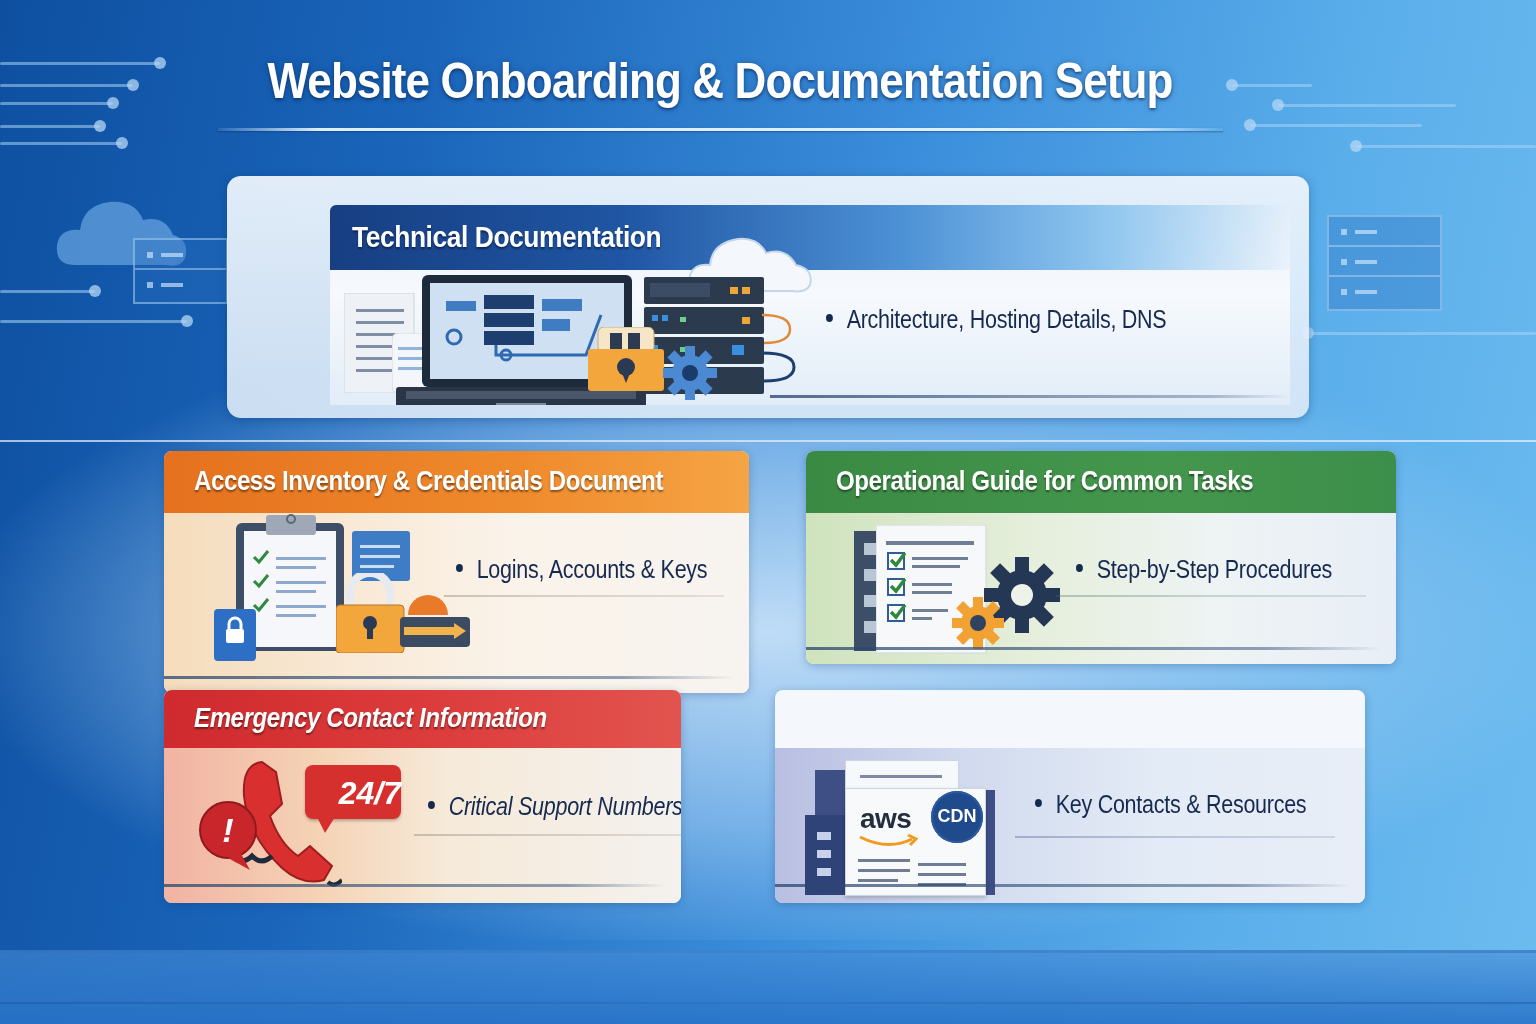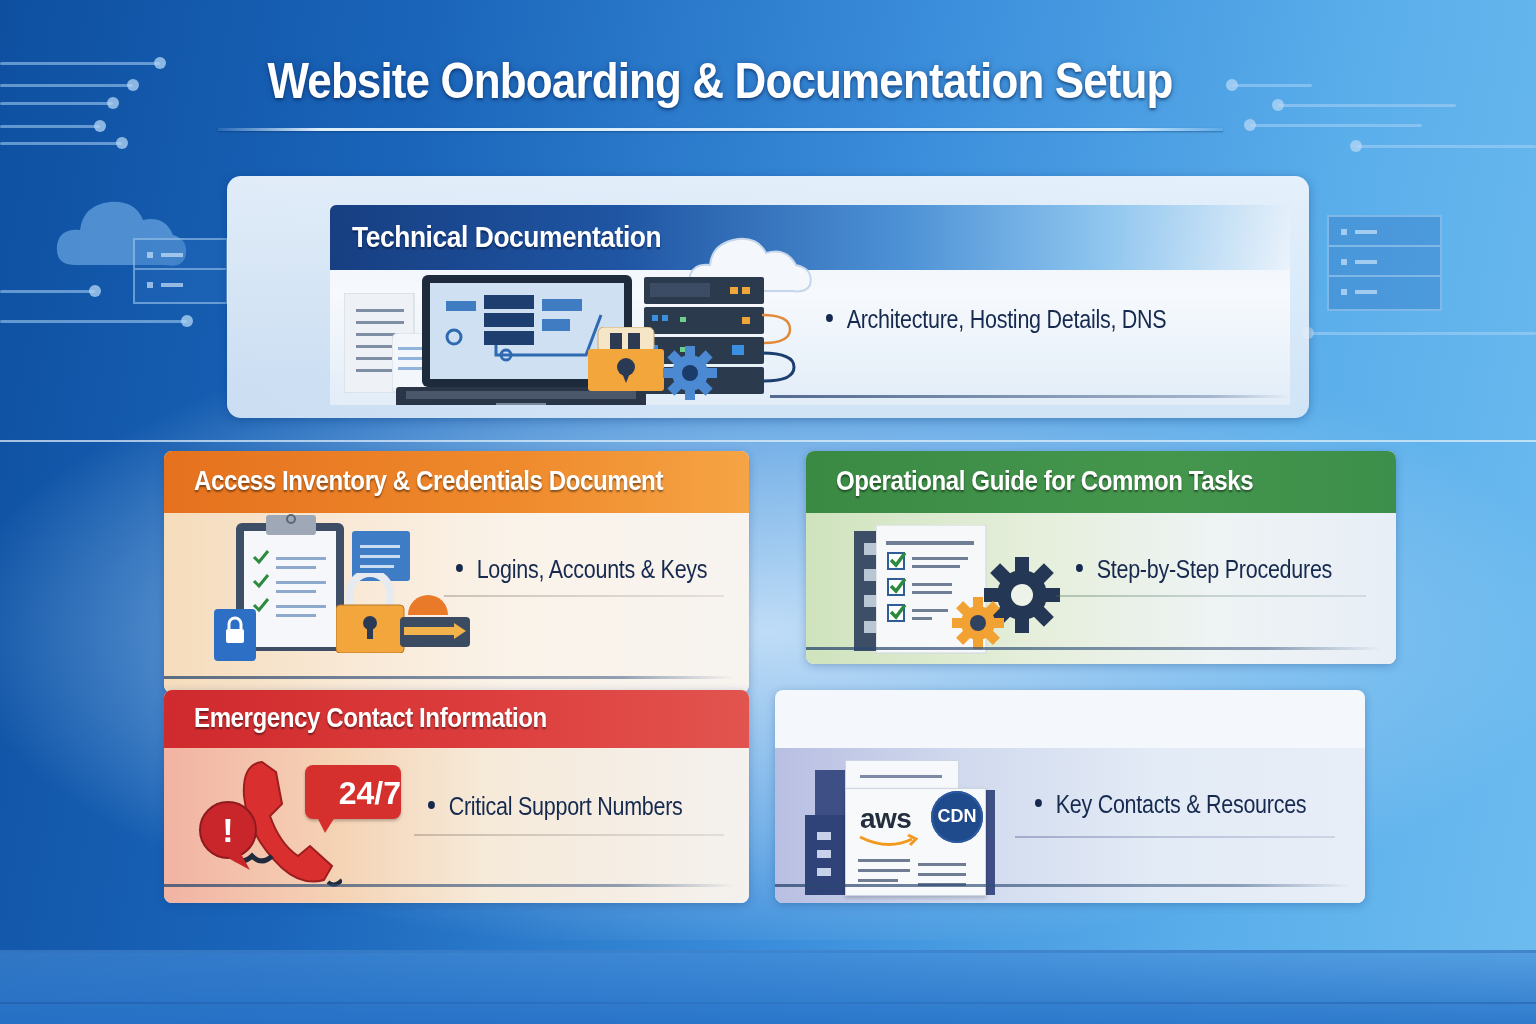--- a/index.html
+++ b/index.html
@@ -367,21 +367,21 @@
     <circle r="8" fill="#2f4360"></circle>
   </svg>
 
   <div class="bullet" style="left:270px;top:104px;">
     <span class="dot"></span><span>Step-by-Step Procedures</span>
   </div>
   <div class="sep" style="left:250px;top:144px;width:310px;background:linear-gradient(90deg,rgba(80,110,100,0.35),rgba(80,110,100,0.15));"></div>
   <div class="base-line"></div>
 </div>
 
-<div class="card" style="left:164px;top:690px;width:585px;height:213px;">
+<div class="card" style="left:164px;top:690px;width:517px;height:213px;font-style:italic;">
   <div class="header" style="background:linear-gradient(90deg,#cf2a2e 0%,#dc3b3b 50%,#e2544f 100%);">
     <div class="h-label" style="top:12px;">Emergency Contact Information</div>
   </div>
   <div class="body" style="background:linear-gradient(90deg,#f2b3a3 0%,#f5d3b5 30%,#f6ead9 55%,#f4f1ee 100%);top:58px;"></div>
 
   <svg class="illus" style="left:68px;top:66px;" width="110" height="140" viewBox="0 0 110 140">
     <path d="M30 6 Q10 8 12 40 Q16 80 50 112 Q70 130 92 124 L100 110 L78 90 L66 100 Q48 88 38 60 L50 48 L44 16 Z" fill="#d9302f" stroke="#9c1e1f" stroke-width="2"></path>
     <path d="M40 100 q-10 10 -20 0 q-10 10 -20 0" fill="none" stroke="#1f2a3c" stroke-width="5"></path>
     <path d="M96 126 q6 6 14 -2" fill="none" stroke="#1f2a3c" stroke-width="4"></path>
   </svg>

